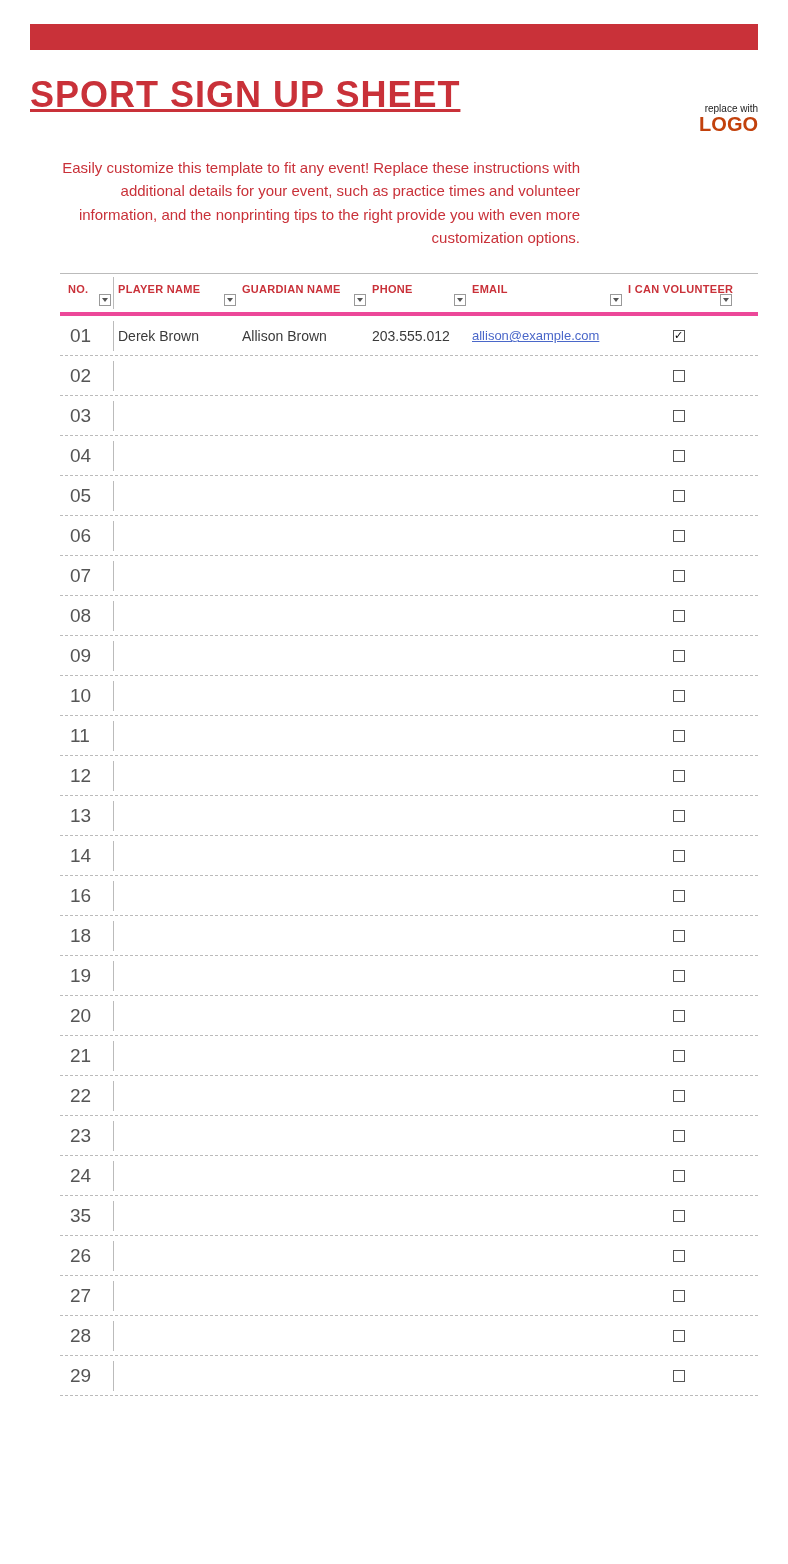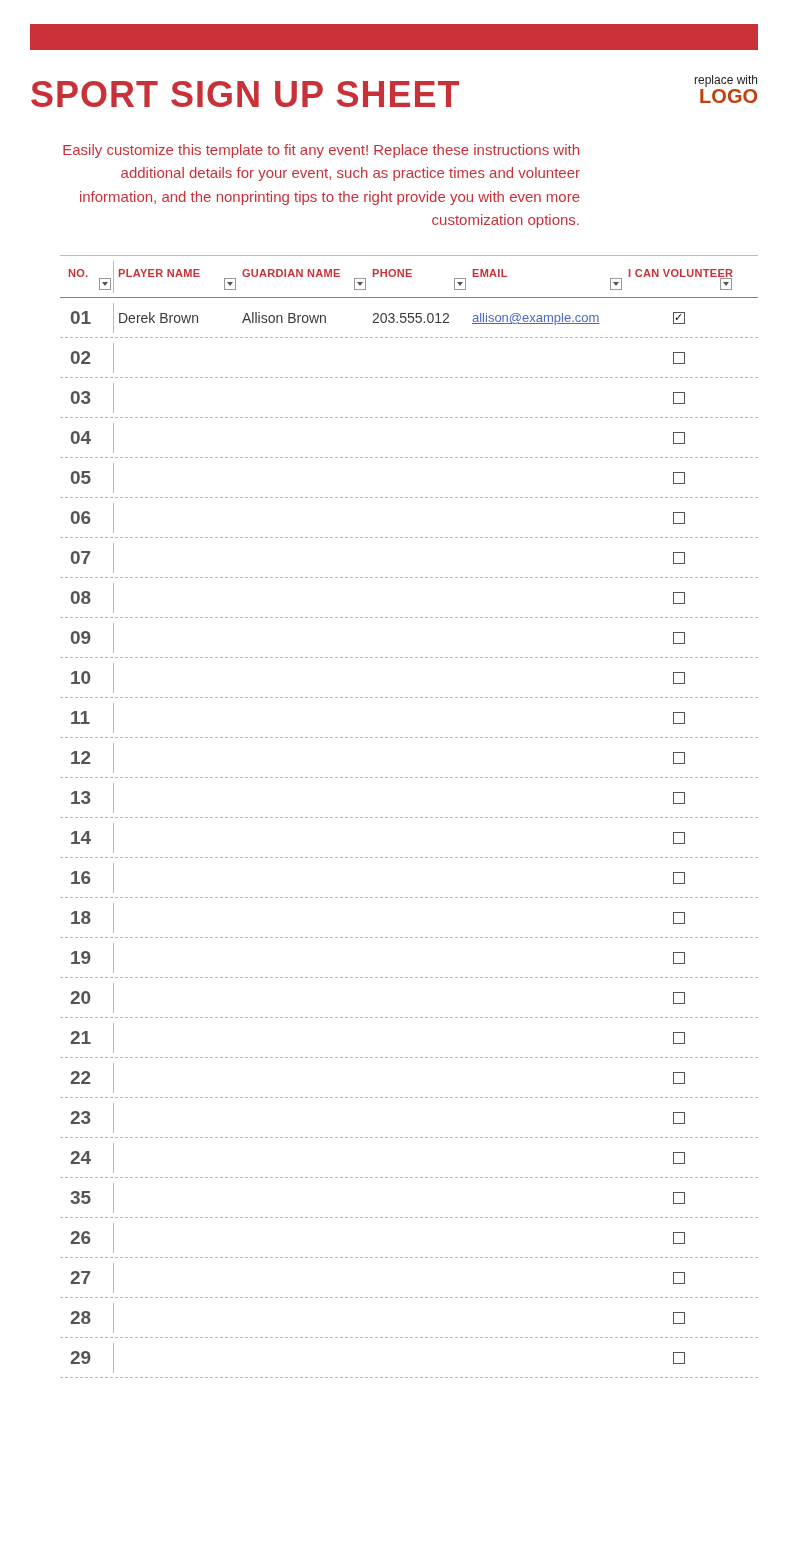--- a/index.html
+++ b/index.html
@@ -18,28 +18,30 @@
     display: flex;
     justify-content: space-between;
     align-items: flex-start;
     padding: 24px 30px 0 30px;
   }
   .title {
     color: #c93139;
     font-size: 36px;
     font-weight: 700;
     letter-spacing: 1px;
+    text-decoration: underline;
   }
   .logo-box {
     text-align: right;
     line-height: 1;
   }
   .logo-box .small {
-    font-size: 12px;
+    font-size: 10px;
     color: #222;
+    margin-top: 30px;
   }
   .logo-box .big {
     font-size: 20px;
     font-weight: 700;
     color: #c2410c;
   }
   .instructions {
     color: #c93139;
     font-size: 15px;
     line-height: 1.55;
@@ -50,21 +52,21 @@
   .sheet {
     margin: 0 30px 30px 60px;
     border-top: 1px solid #bbb;
   }
   .thead, .trow {
     display: grid;
     grid-template-columns: 54px 124px 130px 100px 156px 110px;
     align-items: center;
   }
   .thead {
-    border-bottom: 1px solid #ec4899;
+    border-bottom: 4px solid #ec4899;
     height: 42px;
   }
   .th {
     position: relative;
     color: #c93139;
     font-size: 11px;
     font-weight: 700;
     letter-spacing: 0.3px;
     padding: 6px 4px 14px 4px;
     white-space: nowrap;
@@ -94,21 +96,21 @@
     border-bottom: 1px dashed #bbb;
   }
   .td {
     padding: 4px 4px;
     font-size: 14px;
     color: #3a3a3a;
     white-space: nowrap;
     overflow: hidden;
   }
   .td.no {
-    font-weight: 700;
+    font-weight: 400;
     font-size: 19px;
     color: #555;
     border-right: 1px solid #bbb;
     text-align: left;
     padding-left: 10px;
   }
   .td.email { color: #4a67c9; text-decoration: underline; font-size: 13px; }
   .td.vol { display: flex; justify-content: center; }
   .checkbox {
     width: 12px;

